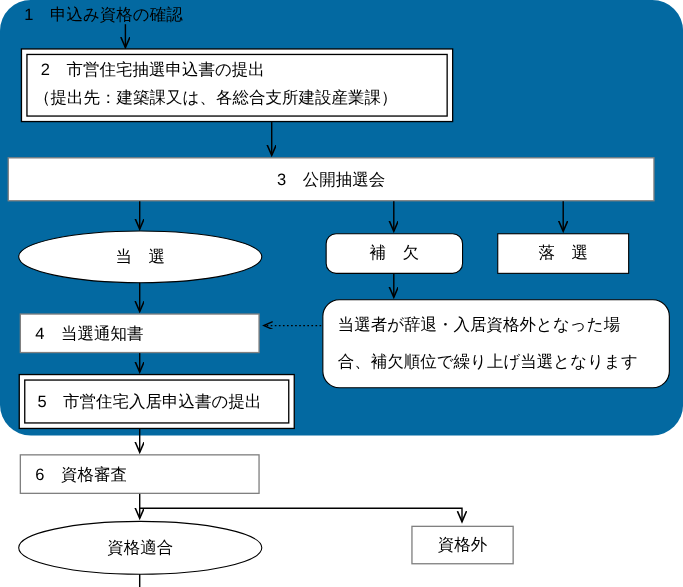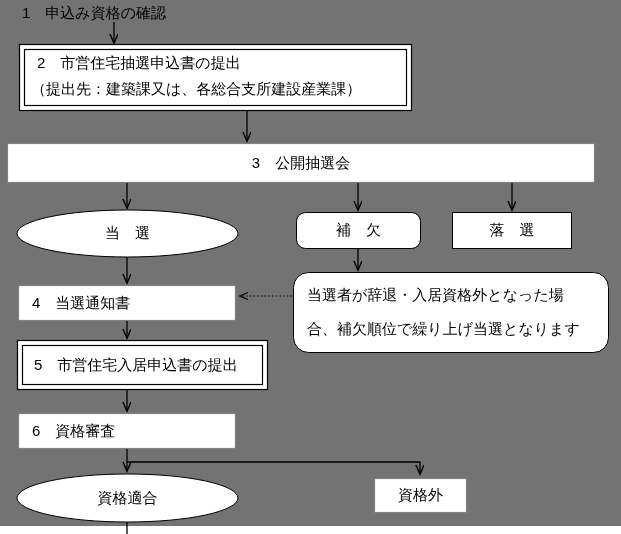--- a/index.html
+++ b/index.html
@@ -9,22 +9,23 @@
   }
   body {
     width: 621px;
     height: 534px;
     overflow: hidden;
     font-family: "Liberation Sans", "DejaVu Sans", sans-serif;
   }
   #flow-root {
     position: relative;
     width: 621px;
-    height: 526px;
-    background: #737373;
+    height: 396px;
+    background: #0369a1;
+    border-radius: 28px;
   }
   svg.flow-canvas {
     position: absolute;
     left: 0;
     top: 0;
     width: 621px;
     height: 534px;
   }
   .node-text {
     font-family: "Liberation Sans", "DejaVu Sans", sans-serif;

